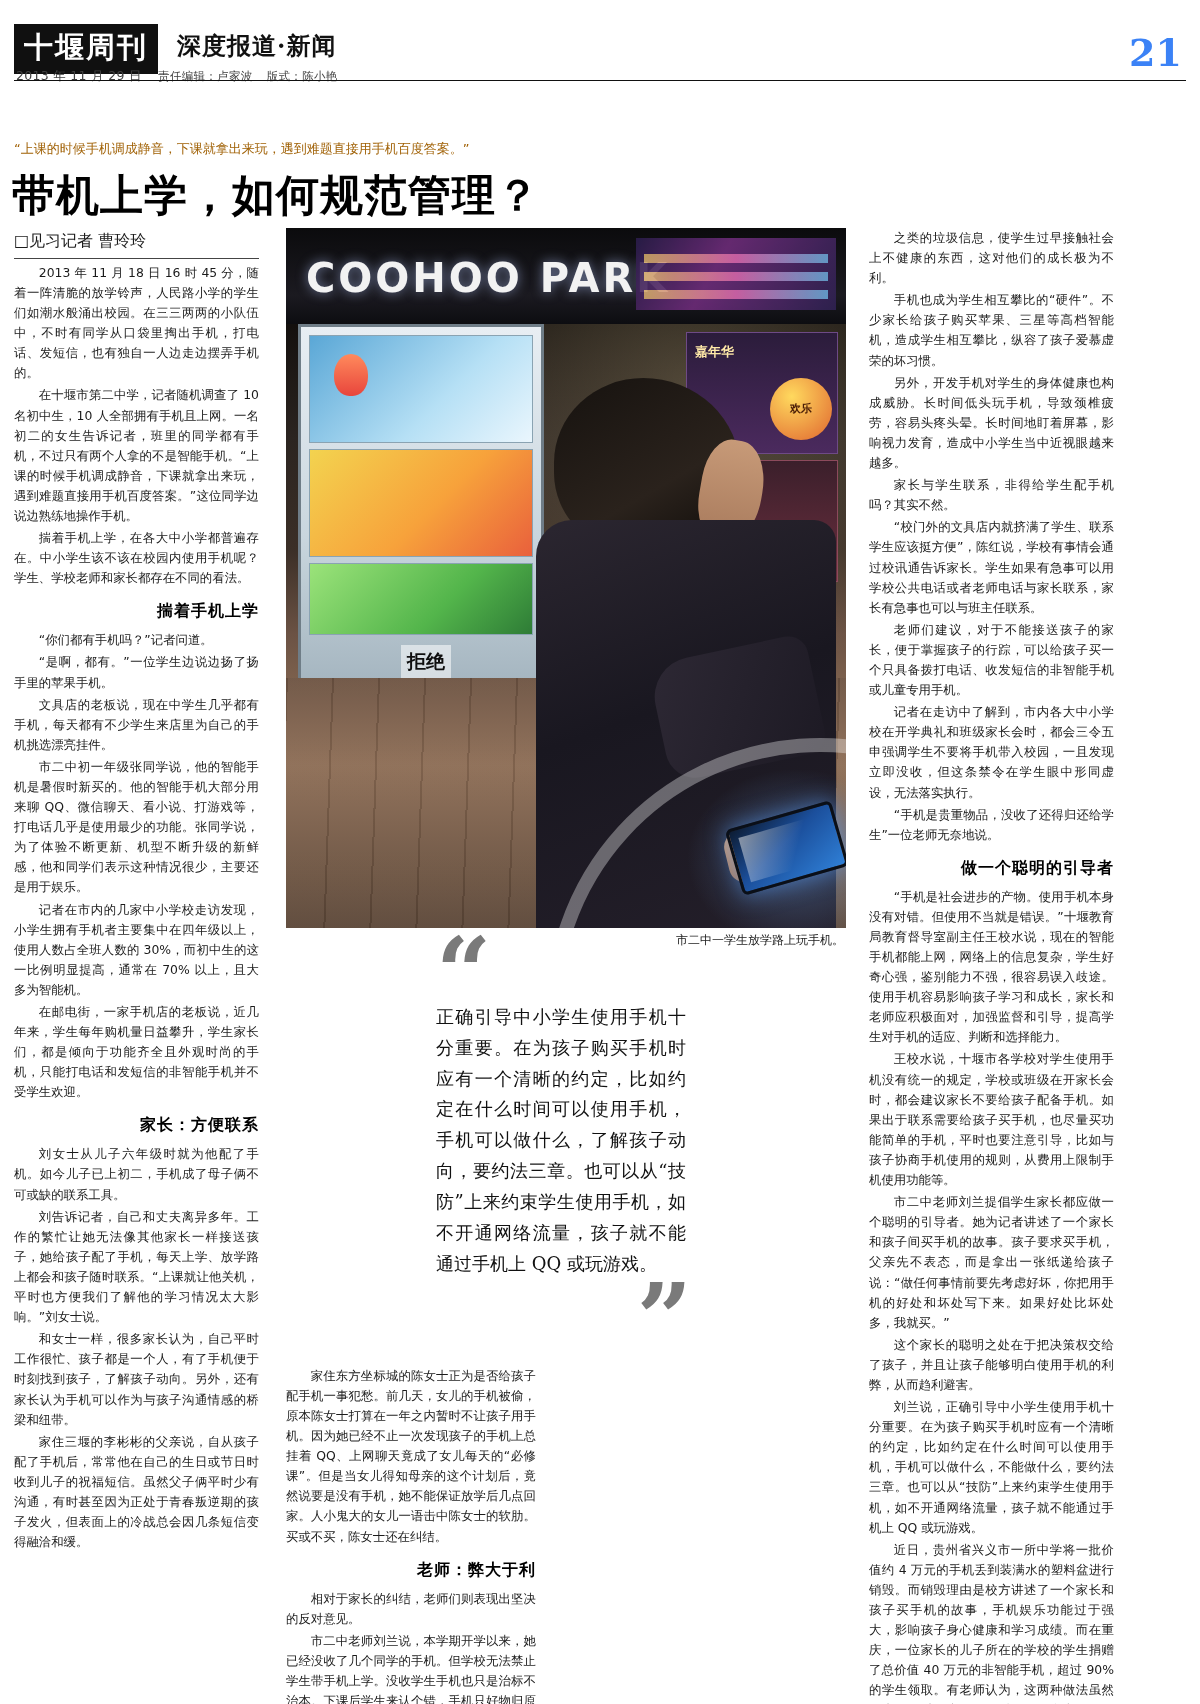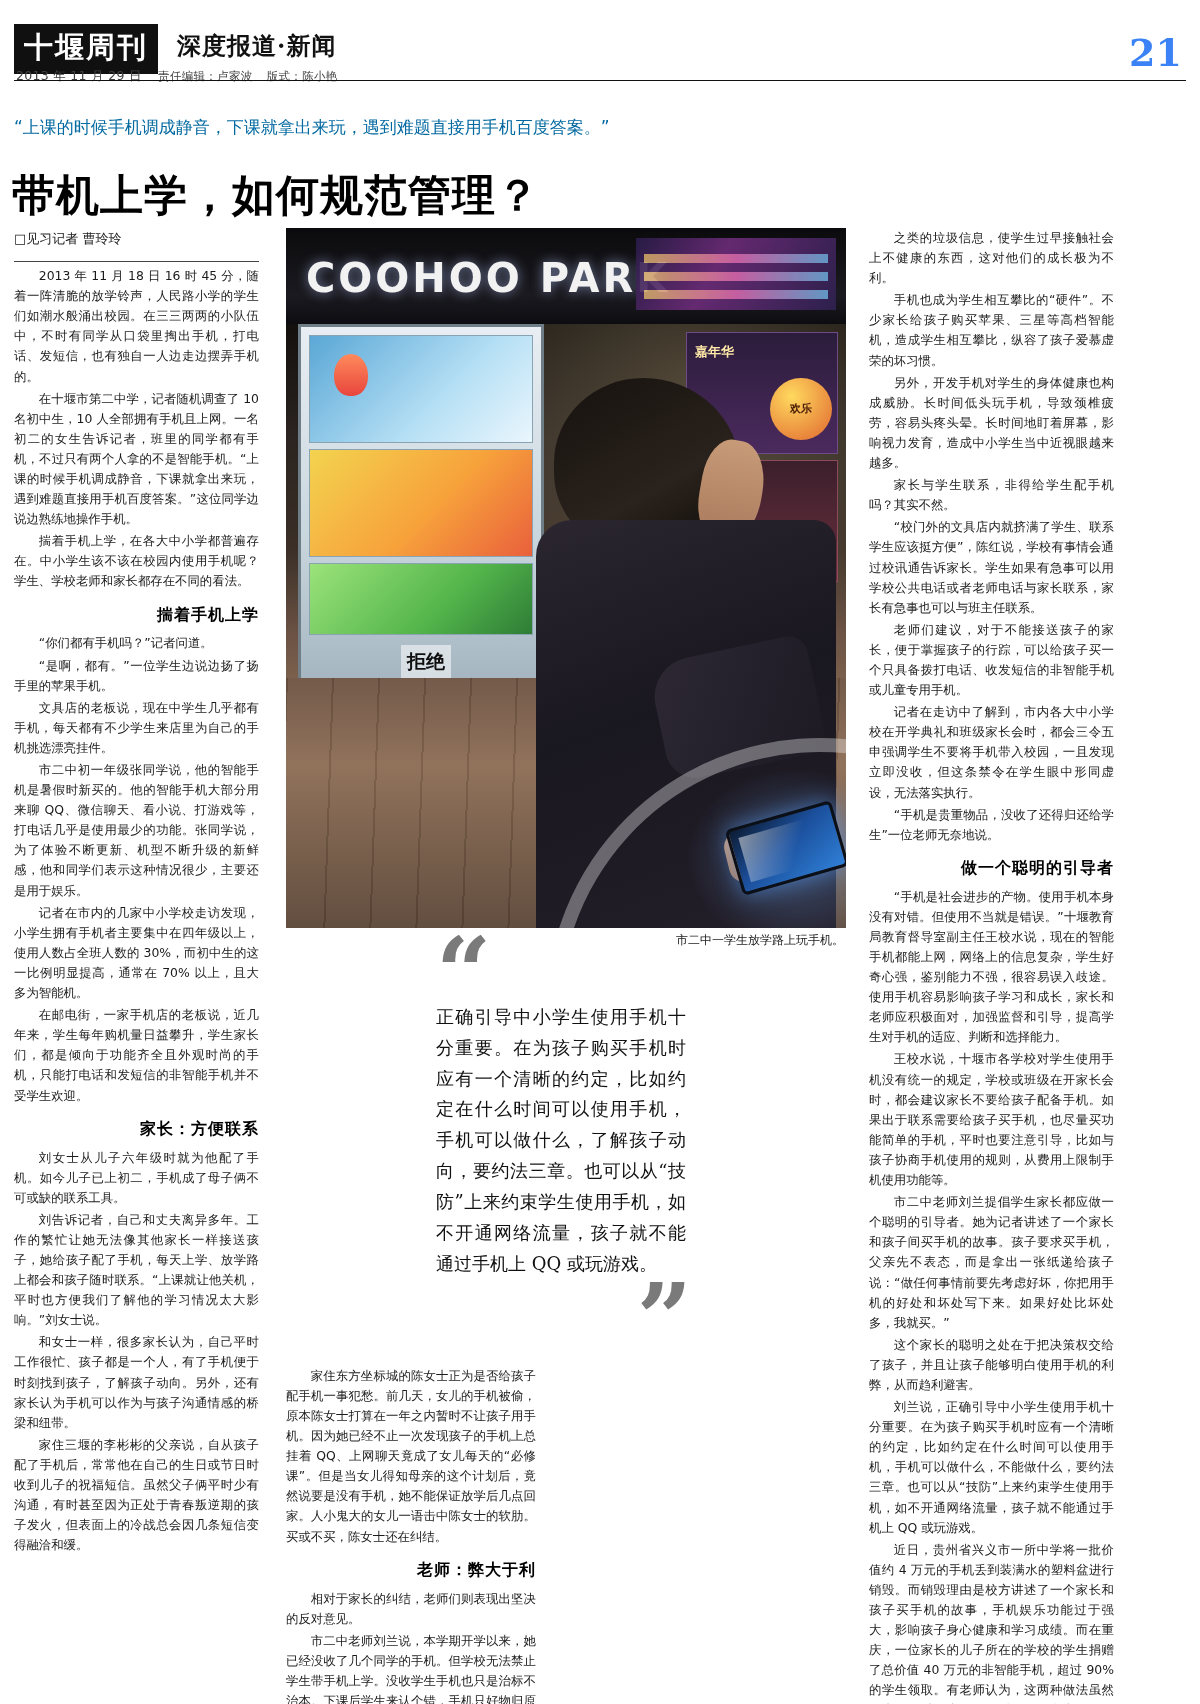--- a/index.html
+++ b/index.html
@@ -55,22 +55,22 @@
     font-family:"DejaVu Serif", serif;
     font-size:38px; font-weight:bold; color:#3b82f6;
   }
   .mast-rule {
     position:absolute; left:14px; top:80px; width:1172px;
     border-top:1px solid #111;
   }
 
   
   .kicker {
-    position:absolute; left:14px; top:116px; width:900px;
-    font-size:17px; color:#0369a1; line-height:1.3;
+    position:absolute; left:14px; top:141px; width:900px;
+    font-size:13px; color:#a16207; line-height:1.3;
   }
   .headline {
     position:absolute; left:12px; top:142px; width:1000px;
     font-family:"DejaVu Serif", serif;
     font-weight:bold;
     font-size:43px;
     letter-spacing:1px;
     color:#000;
     line-height:1.15;
   }
@@ -84,22 +84,22 @@
     font-size:12.4px;
     line-height:1.62;
     text-align:justify;
     color:#1b1b1b;
   }
   .col1 { left:0px; width:245px; }
   .col2 { left:272px; width:560px; }
   .col3 { left:855px; width:245px; }
   p { margin:0 0 2px 0; text-indent:2em; }
   .byline {
-    font-size:13px; text-indent:0; margin-bottom:4px;
-    border-bottom:1px solid #444; padding-bottom:12px;
+    font-size:16px; text-indent:0; margin-bottom:4px;
+    border-bottom:1px solid #444; padding-bottom:4px;
   }
   h3.sub {
     font-family:"DejaVu Serif", serif;
     font-size:16px; font-weight:bold;
     text-align:right;
     margin:10px 0 6px 0;
     letter-spacing:1px;
     color:#000;
   }
 

